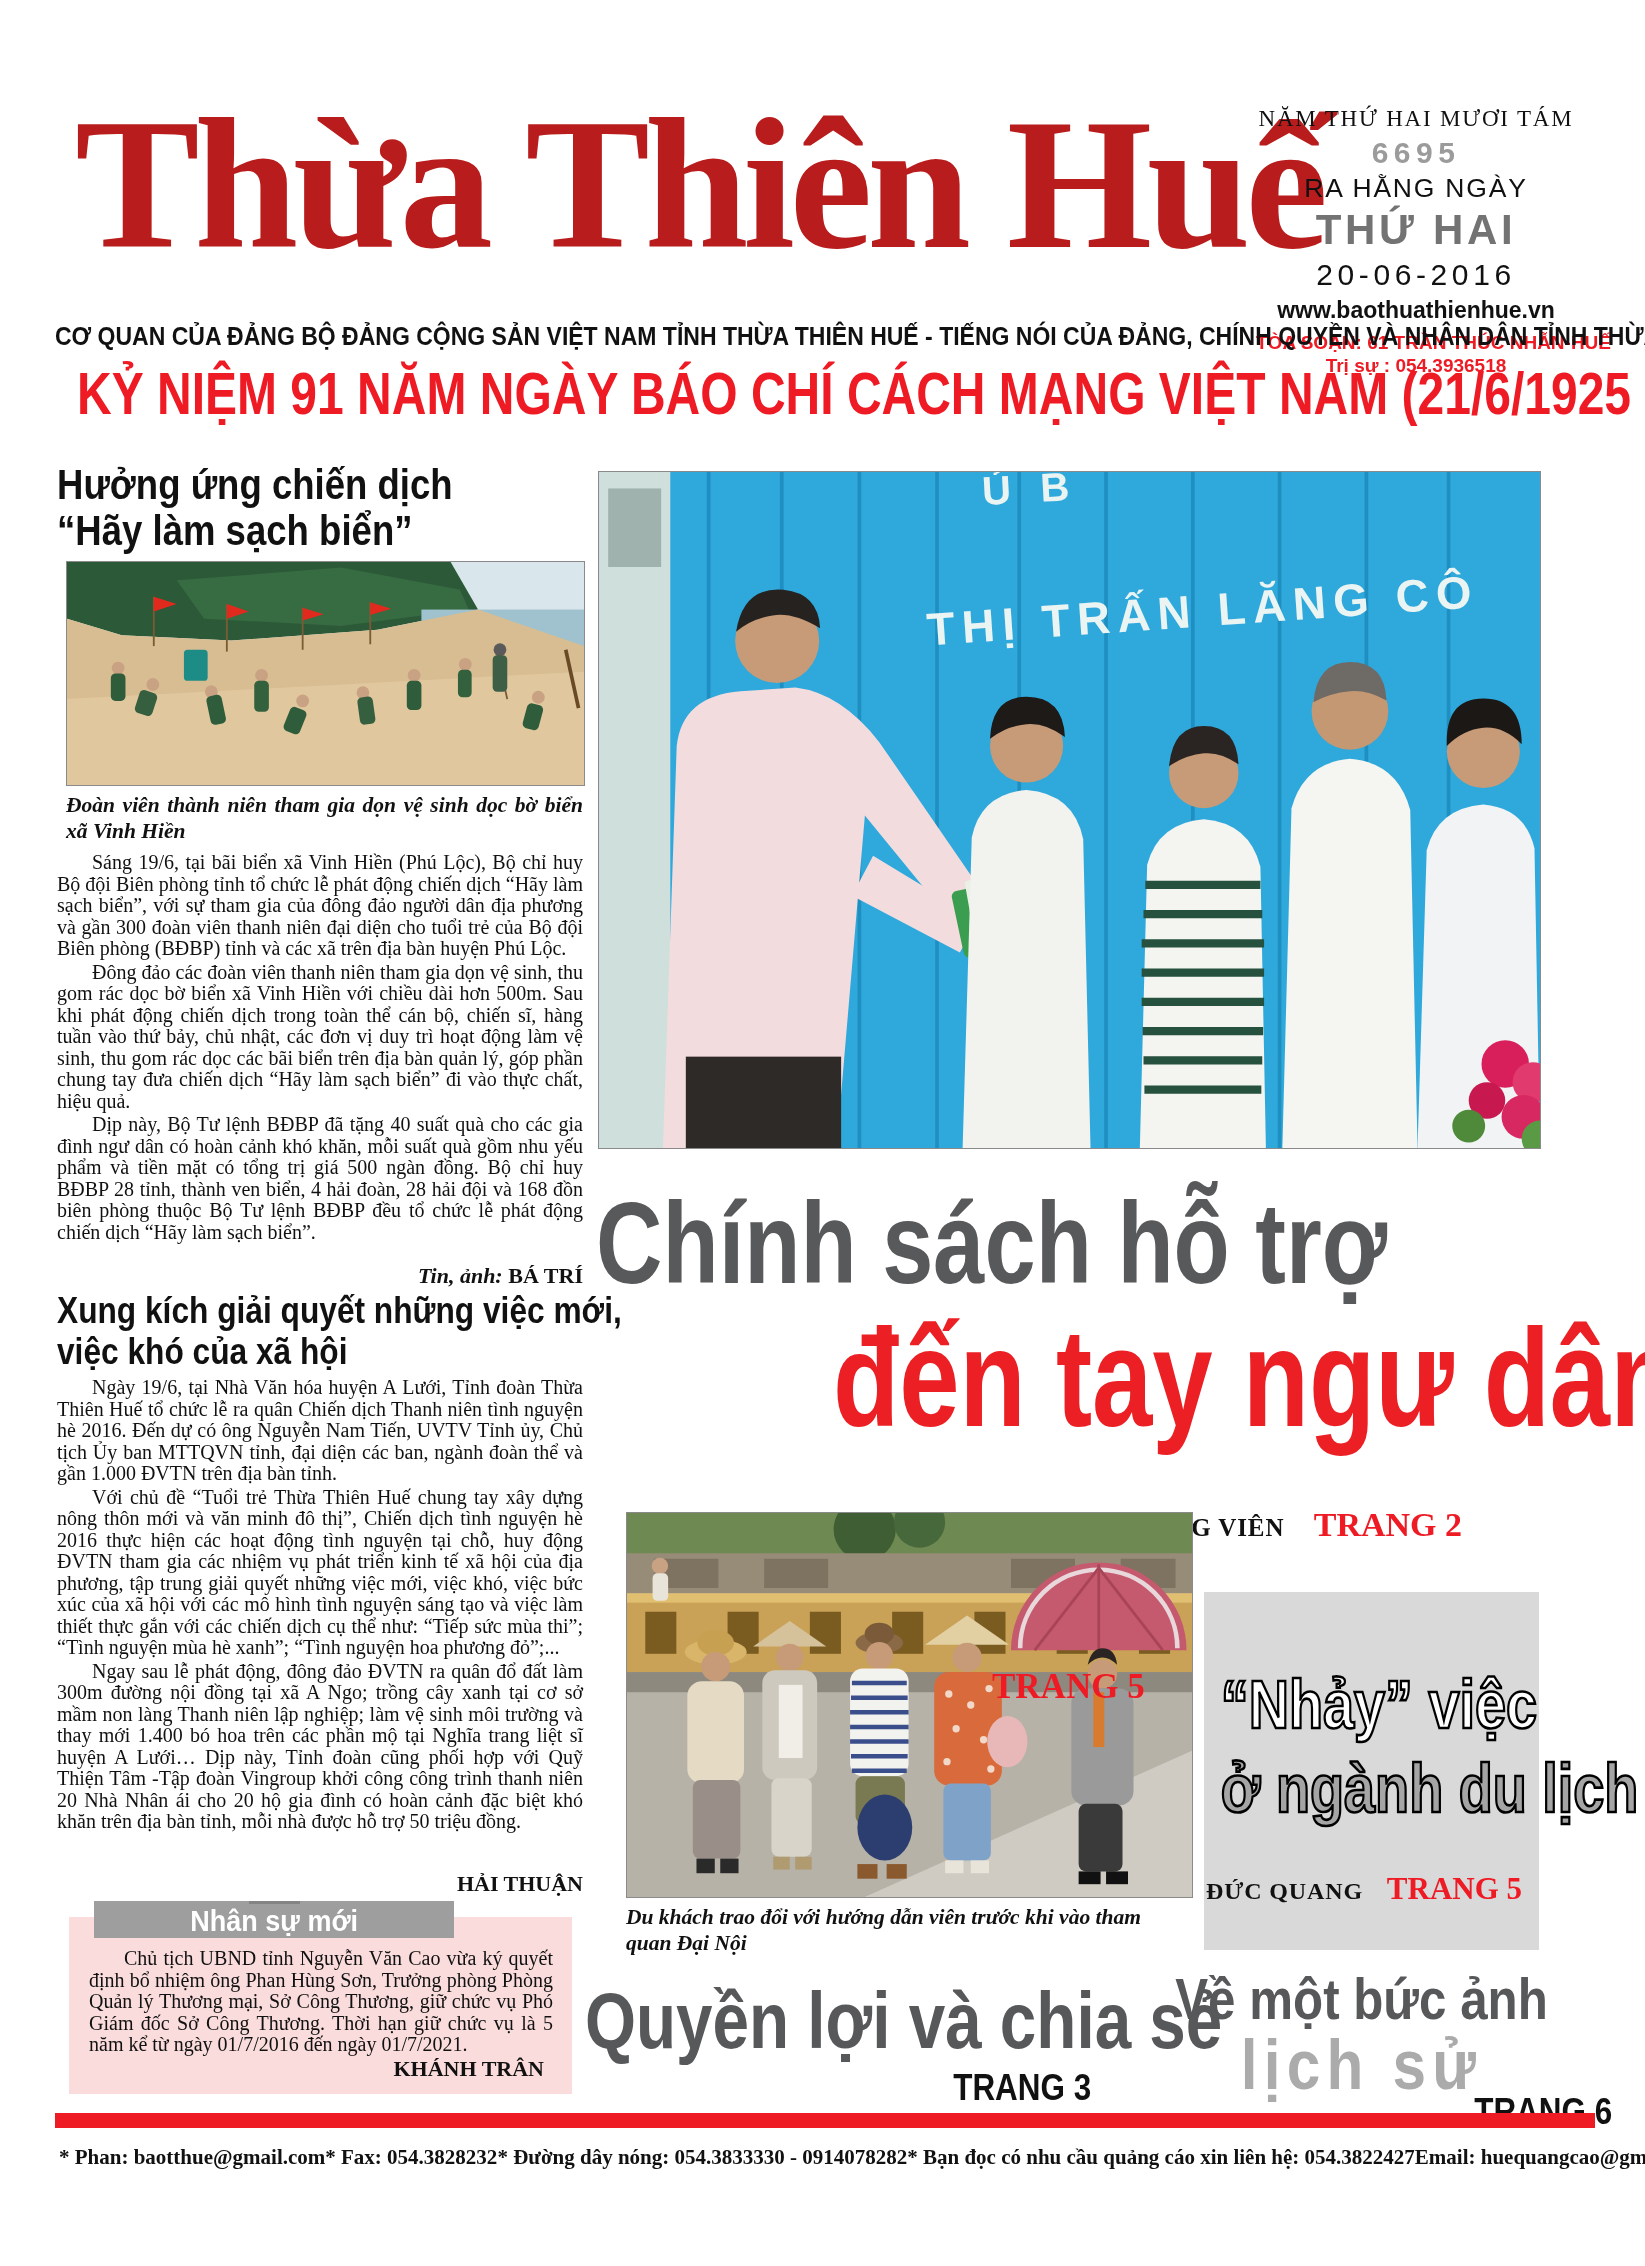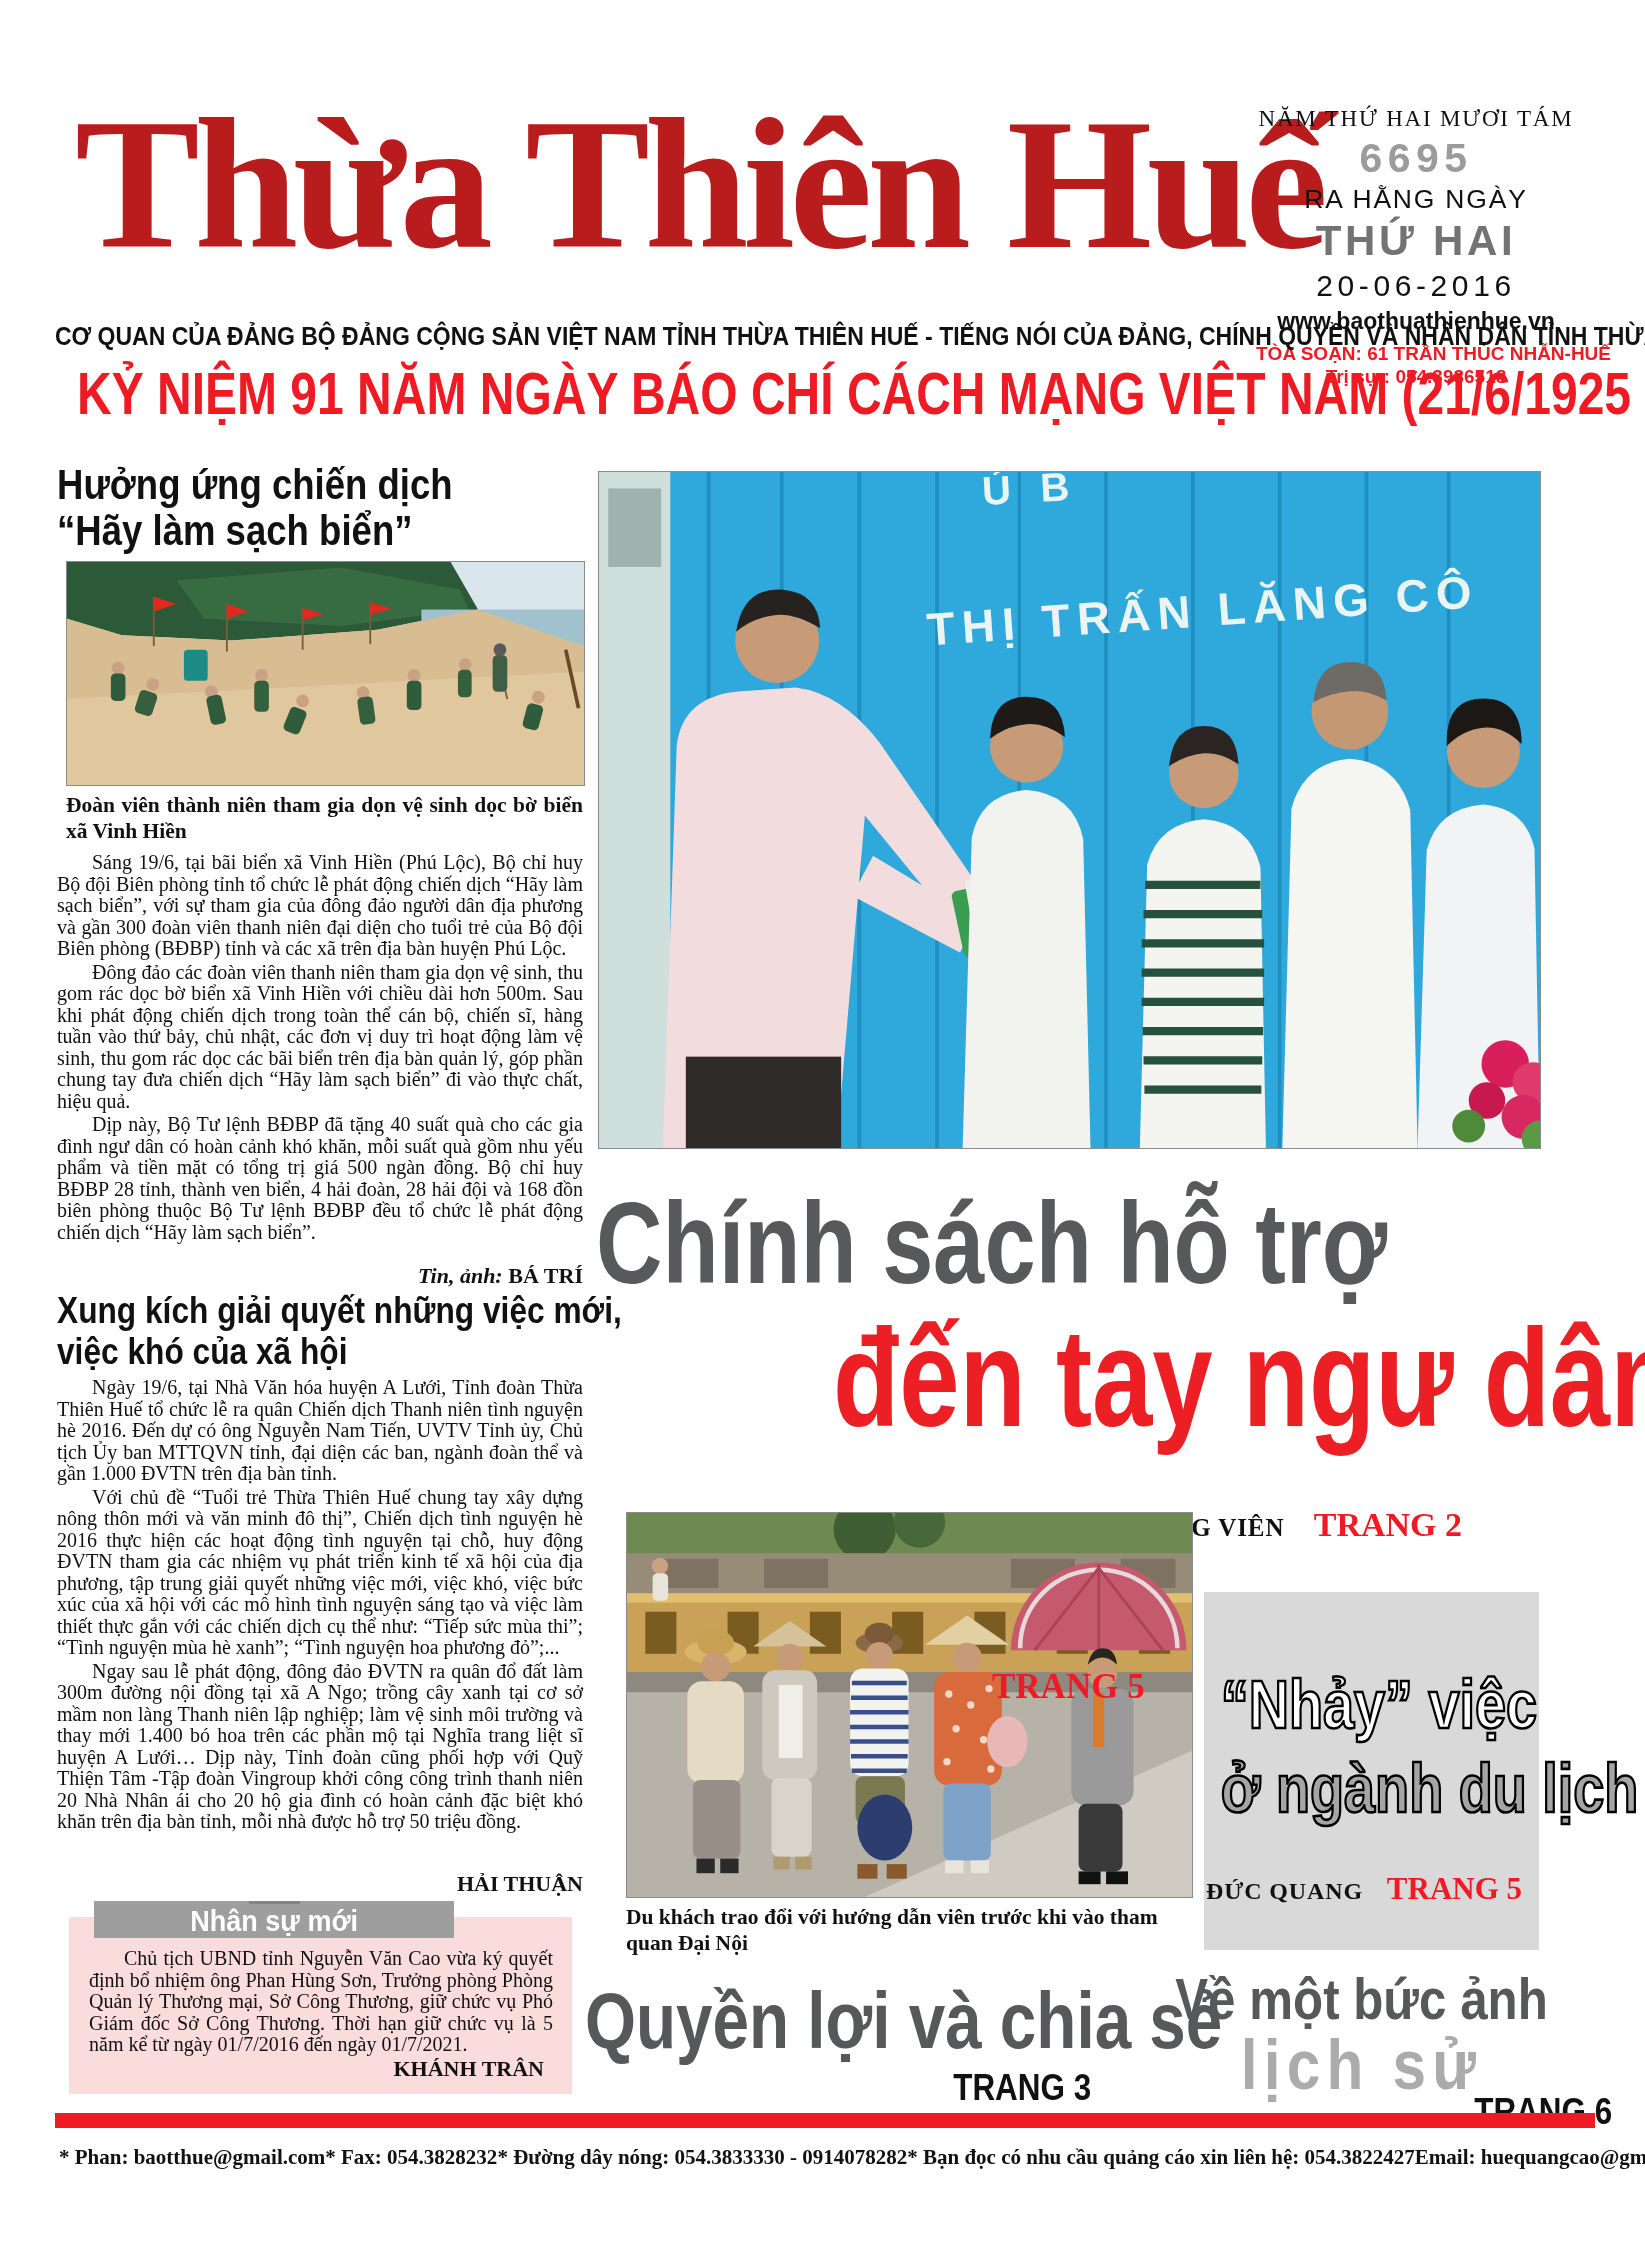--- a/index.html
+++ b/index.html
@@ -5,41 +5,41 @@
   html,body{margin:0;padding:0;background:#e8e8e8;}
   #page{position:relative;width:1646px;height:2266px;background:#ffffff;overflow:hidden;
         font-family:"Liberation Serif", serif;color:#111;}
   .abs{position:absolute;}
   
   .paper-title{font-family:"Liberation Serif",serif;font-weight:bold;color:#b91c1c;
                font-size:187px;line-height:1;letter-spacing:-5.5px;white-space:nowrap;}
   .info-block{width:320px;text-align:center;margin-top:9px;}
   .info-year{font-family:"Liberation Serif",serif;font-size:23px;letter-spacing:1.8px;white-space:nowrap;}
   .info-issue{font-family:"Liberation Sans",sans-serif;font-weight:bold;color:#9B9B9B;
-              font-size:41px;letter-spacing:5.5px;line-height:1;}
+              font-size:30px;letter-spacing:5.5px;line-height:1;}
   .info-freq{font-family:"Liberation Sans",sans-serif;font-size:26.5px;letter-spacing:1.8px;}
   .info-day{font-family:"Liberation Sans",sans-serif;font-weight:bold;color:#737373;
             font-size:42px;letter-spacing:3.7px;line-height:1;}
   .info-date{font-family:"Liberation Sans",sans-serif;font-size:30px;letter-spacing:4.6px;}
   .info-web{font-family:"Liberation Sans",sans-serif;font-weight:bold;font-size:23px;}
   .info-red{font-family:"Liberation Sans",sans-serif;font-weight:bold;color:#EE1B24;font-size:19px;white-space:nowrap;}
   .agency{font-family:"Liberation Sans",sans-serif;font-weight:bold;font-size:25px;
           transform:scaleX(.92);transform-origin:left top;white-space:nowrap;}
   .banner{font-family:"Liberation Sans",sans-serif;font-weight:bold;color:#EE1B24;
           font-size:60px;line-height:1;transform:scaleX(.80);transform-origin:left top;white-space:nowrap;}
   
   .cond{font-family:"Liberation Sans",sans-serif;font-weight:bold;transform-origin:left top;}
   .h-black{font-size:43px;line-height:46px;transform:scaleX(.85);white-space:nowrap;}
   .h2-black{font-size:36px;line-height:41px;transform:scaleX(.88);white-space:nowrap;}
   .big-gray{font-size:115px;line-height:1;color:#58595B;transform:scaleX(.80);white-space:nowrap;}
   .big-red{font-size:139px;line-height:1;color:#EC2024;transform:scaleX(.78);white-space:nowrap;}
   
   .body-col{width:530px;font-size:20px;line-height:21.5px;text-align:justify;}
   .body-col p{margin:2px;text-indent:35px;}
-  .caption{font-weight:bold;font-size:21.5px;line-height:25.6px;text-align:justify;}
+  .caption{font-style:italic;font-weight:bold;font-size:21.5px;line-height:25.6px;text-align:justify;}
   .byline{font-weight:bold;font-size:22px;text-align:right;}
   .byline .lbl{font-style:italic;}
   
   .pinkbox{background:#FADCDC;}
   .pinkbar{background:#9E9E9E;}
   .pinkbar .sq{background:#848484;}
   .pinkbar-title{font-family:"Liberation Sans",sans-serif;font-weight:bold;color:#fff;
                  font-size:30px;transform:scaleX(.9);transform-origin:center;white-space:nowrap;}
   
   .panel{background:#D9D9D9;}

